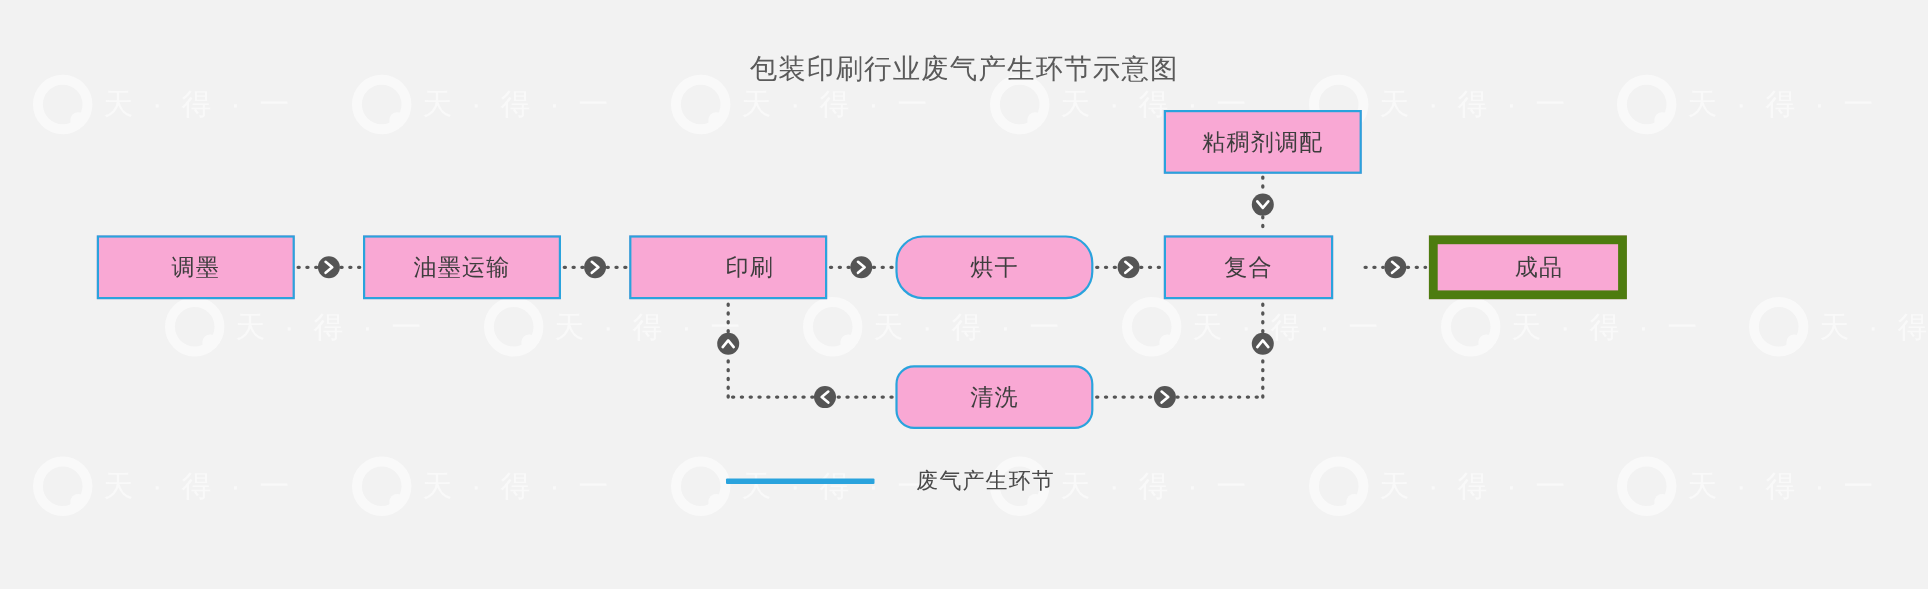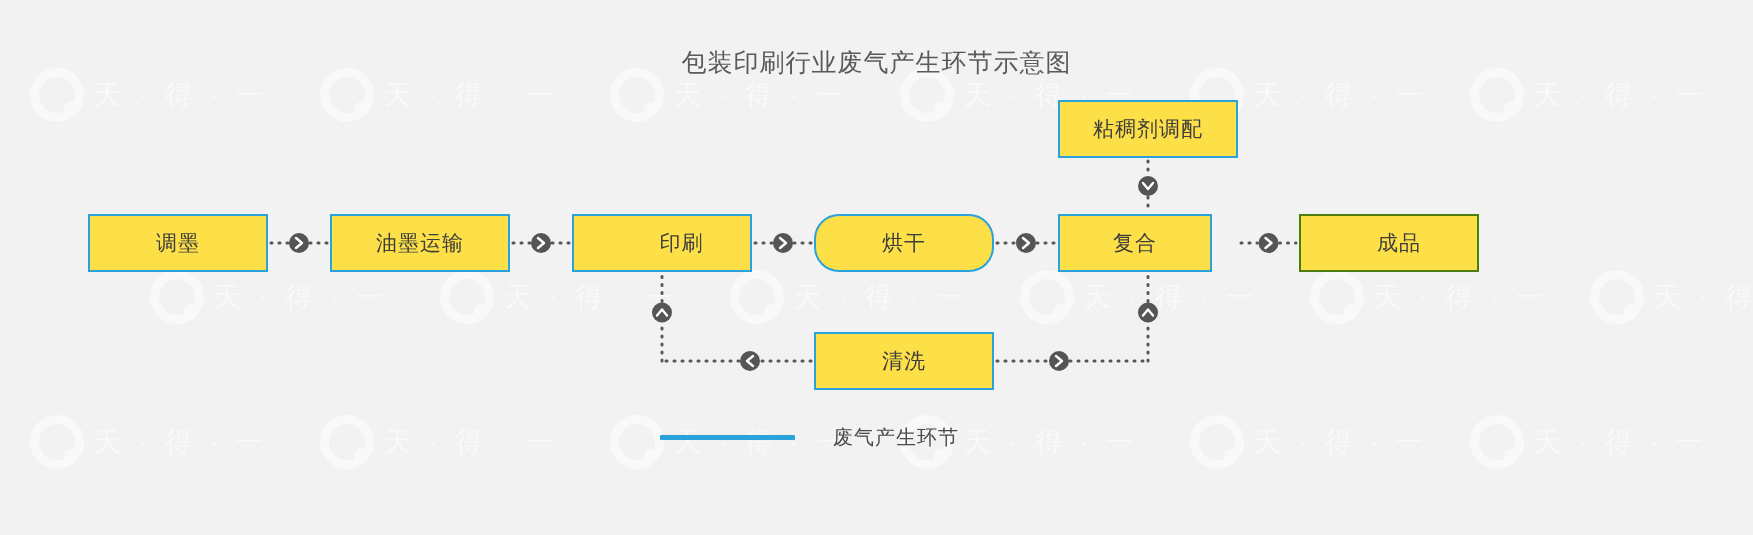--- a/index.html
+++ b/index.html
@@ -79,34 +79,34 @@
     position: absolute;
     left: 0;
     top: 0;
     z-index: 3;
   }
 
   
   .node {
     position: absolute;
     box-sizing: border-box;
-    background: #fde047;
+    background: #f9a8d4;
     display: flex;
     align-items: center;
     justify-content: center;
     font-size: 21px;
     color: #3d3d3d;
     letter-spacing: 1px;
     z-index: 4;
   }
   .node.emission {
     border: 2px solid #2aa3dd;
   }
   .node.plain {
-    border: 2px solid #4d7c0f;
+    border: 8px solid #4d7c0f;
     padding-left: 20px;
   }
 
   
   #legend {
     position: absolute;
     z-index: 5;
     display: flex;
     align-items: center;
     gap: 38px;
@@ -288,21 +288,21 @@
       </div>
       <div class="node emission" style="left: 1058px; top: 214px; width: 154px; height: 58px;">
         <span>复合</span>
       </div>
       <div class="node plain" style="left: 1299px; top: 214px; width: 180px; height: 58px;">
         <span>成品</span>
       </div>
       <div class="node emission" style="left: 1058px; top: 100px; width: 180px; height: 58px;">
         <span>粘稠剂调配</span>
       </div>
-      <div class="node emission" style="left: 814px; top: 332px; width: 180px; height: 58px;">
+      <div class="node emission" style="left: 814px; top: 332px; width: 180px; height: 58px; border-radius: 17px;">
         <span>清洗</span>
       </div>
     </div>
 
   <div id="legend">
     <div class="swatch"></div>
     <div class="legend-text">废气产生环节</div>
   </div>
 
 </div>

